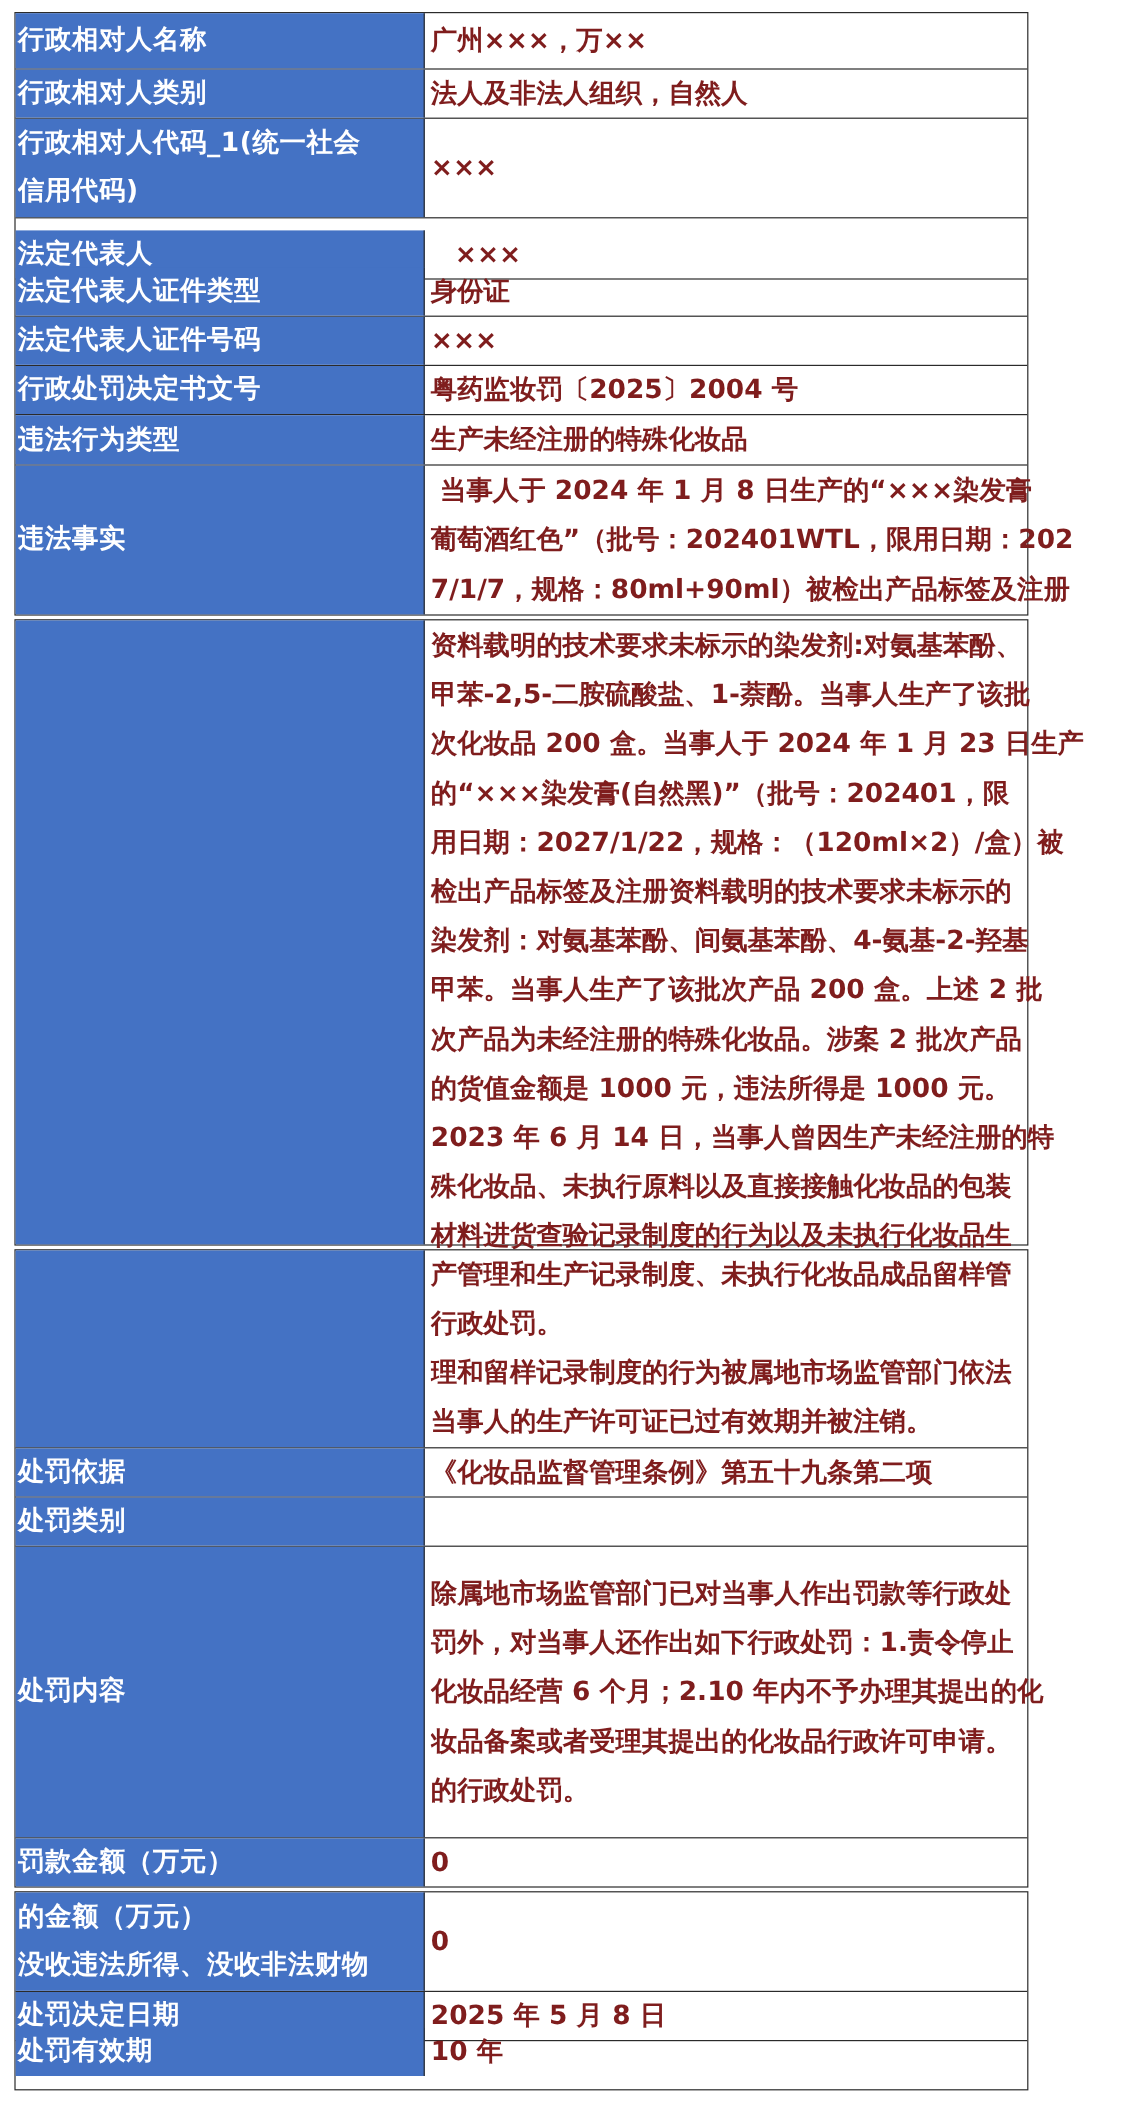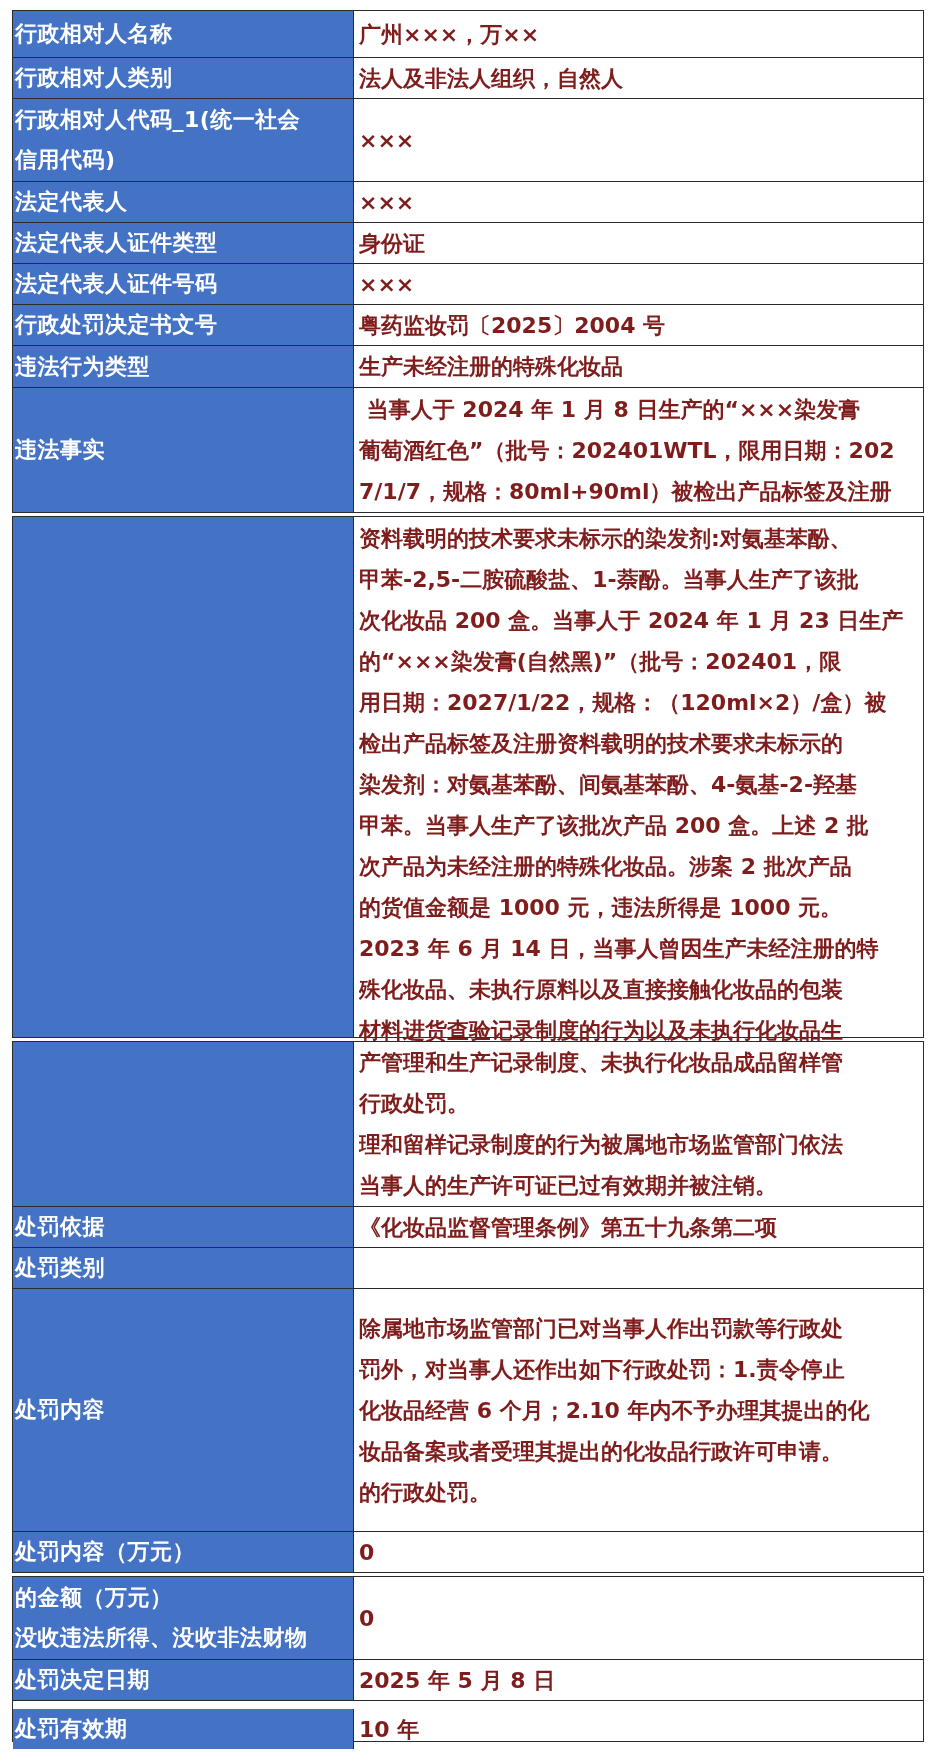--- a/index.html
+++ b/index.html
@@ -10,21 +10,21 @@
     body {
       width: 937px;
       height: 1758px;
       position: relative;
       overflow: hidden;
       font-family: "DejaVu Sans", "Liberation Sans", sans-serif;
     }
     .block {
       position: absolute;
       left: 12px;
-      width: 912px;
+      width: 845px;
       border: 1px solid #2b2b2b;
       box-sizing: border-box;
       background: #ffffff;
     }
     .row {
       position: absolute;
       left: 0;
       width: 100%;
       display: flex;
       box-sizing: border-box;
@@ -88,21 +88,21 @@
     <div class="label">
       <span class="lines">
         <span class="ln">行政相对人代码_1(统一社会</span>
         <span class="ln">信用代码)</span>
       </span>
     </div>
     <div class="value">
         <span>×××</span>
       </div>
   </div>
-  <div class="row" style="top:171px;height:41px;">
+  <div class="row" style="top:181px;height:41px;gap:20px;">
     <div class="label">
         <span>法定代表人</span>
       </div>
     <div class="value">
         <span>×××</span>
       </div>
   </div>
   <div class="row" style="top:212px;height:41px;">
     <div class="label">
         <span>法定代表人证件类型</span>
@@ -209,21 +209,21 @@
         <span class="ln">除属地市场监管部门已对当事人作出罚款等行政处</span>
         <span class="ln">罚外，对当事人还作出如下行政处罚：1.责令停止</span>
         <span class="ln">化妆品经营 6 个月；2.10 年内不予办理其提出的化</span>
         <span class="ln">妆品备案或者受理其提出的化妆品行政许可申请。</span>
         <span class="ln">的行政处罚。</span>
       </span>
     </div>
   </div>
   <div class="row last" style="top:490px;height:40px;">
     <div class="label">
-        <span>处罚内容（万元）</span>
+        <span>罚款金额（万元）</span>
       </div>
     <div class="value">
         <span>0</span>
       </div>
   </div>
 </div>
 
 <div class="block" style="top:1576px;height:166px;">
   <div class="row" style="top:0;height:83px;">
     <div class="label">
@@ -237,21 +237,21 @@
       </div>
   </div>
   <div class="row" style="top:83px;height:41px;">
     <div class="label">
         <span>处罚决定日期</span>
       </div>
     <div class="value">
         <span>2025 年 5 月 8 日</span>
       </div>
   </div>
-  <div class="row last" style="top:132px;height:40px;">
+  <div class="row last" style="top:113px;height:40px;">
     <div class="label">
         <span>处罚有效期</span>
       </div>
     <div class="value">
         <span>10 年</span>
       </div>
   </div>
 </div>
 
 </body></html>

